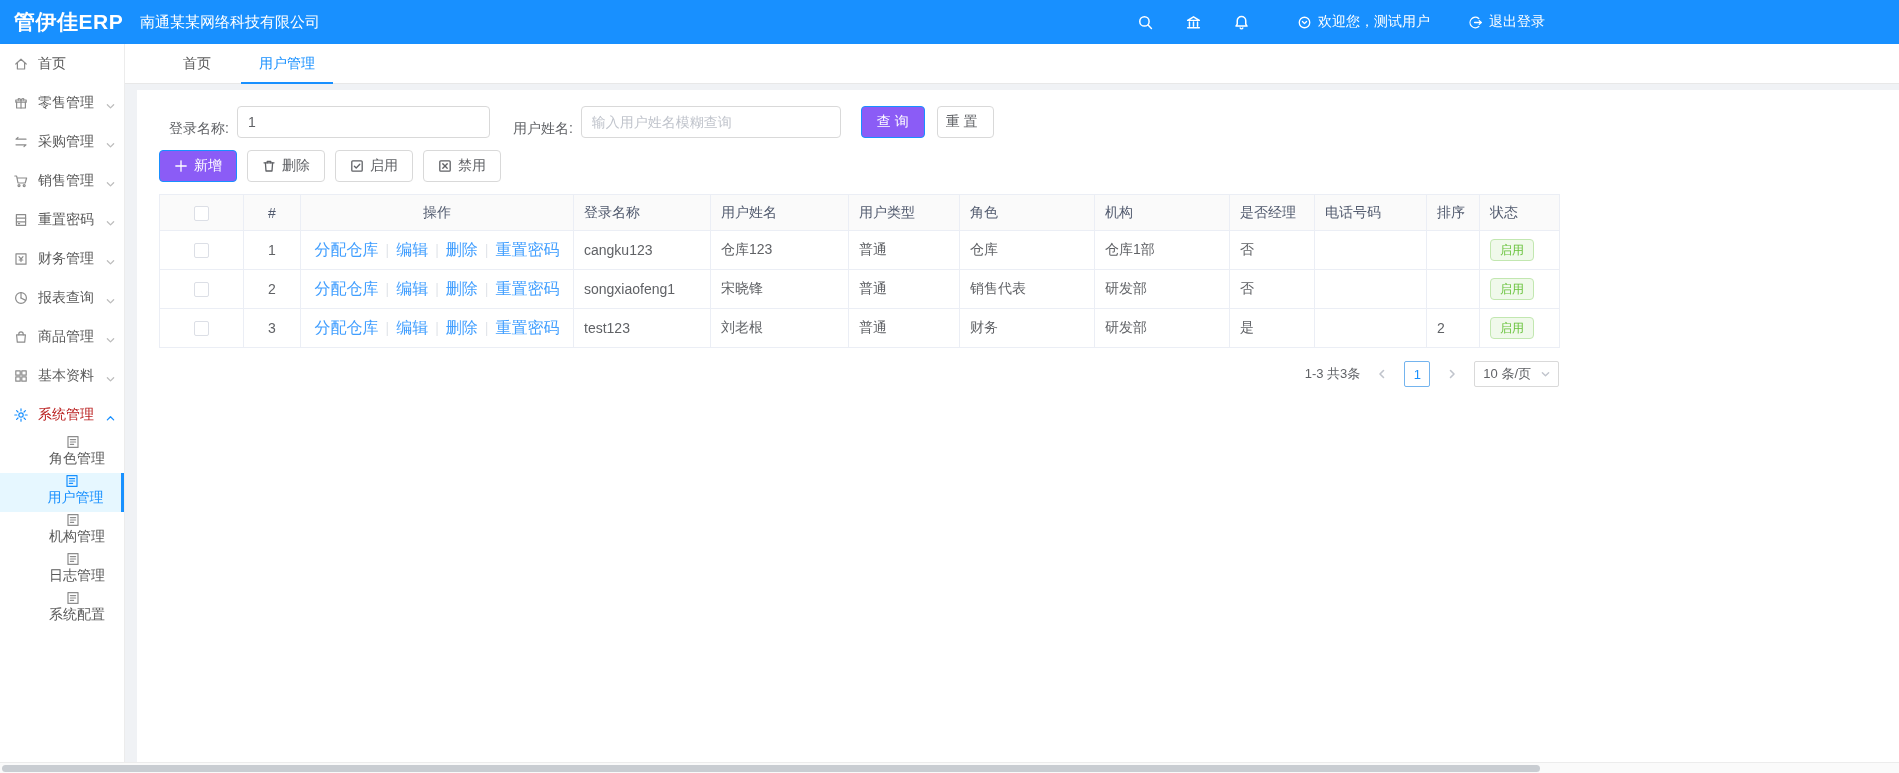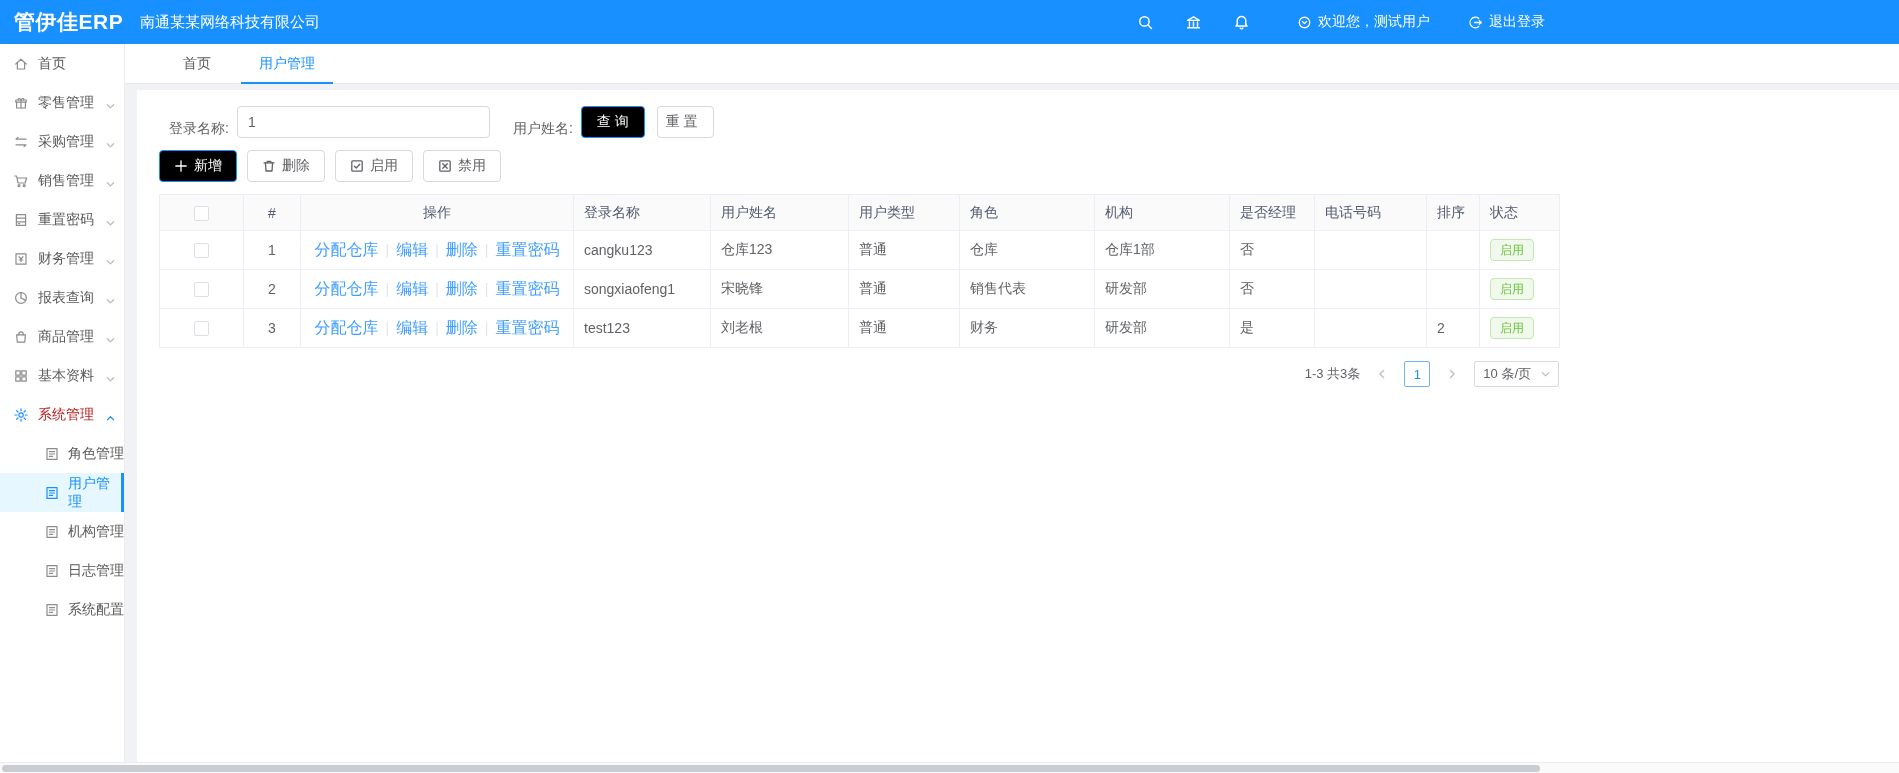--- a/index.html
+++ b/index.html
@@ -23,21 +23,21 @@
   
   .sidebar { width:125px; background:#fff; border-right:1px solid #ececec; box-shadow:1px 0 3px rgba(0,0,0,.04); flex-shrink:0; overflow:hidden; }
   .s-item { height:39px; display:flex; align-items:center; padding-left:13px; position:relative; cursor:pointer; color:#595959; font-size:14px; }
   .s-item .mi { display:inline-flex; width:16px; height:16px; margin-right:9px; color:#8c8c8c; flex-shrink:0; }
   .s-item .mi svg { width:16px; height:16px; stroke:currentColor; fill:none; stroke-width:1.2; stroke-linecap:round; stroke-linejoin:round; }
   .s-item .chev { position:absolute; right:9px; width:9px; height:9px; }
   .s-item .chev svg { width:9px; height:9px; stroke:#bdbdbd; fill:none; stroke-width:1.4; stroke-linecap:round; stroke-linejoin:round; }
   .s-item.parent-active { color:#b91c1c; }
   .s-item.parent-active .mi { color:#1890ff; }
   .s-item.parent-active .chev svg { stroke:#1890ff; }
-  .s-sub { padding-left:44px; }
+  .s-sub { padding-left:30px;flex-direction:column; }
   .s-sub .mi { margin-right:8px; }
   .s-sub.active { background:#e6f7ff; color:#1890ff; border-right:3px solid #1890ff; }
   .s-sub.active .mi { color:#1890ff; }
 
   
   .main { flex:1; display:flex; flex-direction:column; min-width:0; }
   .tabbar { height:40px; background:#fff; border-bottom:1px solid #e8e8e8; display:flex; align-items:stretch; padding-left:40px; flex-shrink:0; }
   .tab { display:flex; align-items:center; padding:0 18px; font-size:14px; color:#5a5a5a; cursor:pointer; position:relative; margin-right:12px; }
   .tab.active { color:#1890ff; }
   .tab.active::after { content:""; position:absolute; left:0; right:0; bottom:-1px; height:2px; background:#1890ff; }
@@ -47,21 +47,21 @@
 
   
   .search-row { display:flex; align-items:flex-end; margin-left:20px; margin-top:8px; }
   .f-label { font-size:14px; color:#606266; margin-right:8px; white-space:nowrap; }
   .f-input { height:32px; border:1px solid #d9d9d9; border-radius:4px; padding:0 10px; font-size:14px; color:#606266; outline:none; font-family:inherit; }
   .f-input::placeholder { color:#c0c4cc; }
   .in-login { width:253px; }
   .in-name { width:260px; margin-right:20px; }
   .gap-lg { margin-left:23px; }
   .btn { height:32px; border-radius:4px; font-size:14px; cursor:pointer; display:inline-flex; align-items:center; justify-content:center; padding:0 15px; border:1px solid #d9d9d9; background:#fff; color:#606266; font-family:inherit; white-space:nowrap; }
-  .btn-primary { background:#000000; border-color:#1890ff; color:#fff; }
+  .btn-primary { background:#8b5cf6; border-color:#1890ff; color:#fff; }
   .btn + .btn { margin-left:12px;padding-left:8px; }
 
   
   .toolbar { display:flex; align-items:center; margin-left:10px; margin-top:12px; }
   .toolbar .btn { padding:0 14px; }
   .toolbar .btn + .btn { margin-left:10px; }
   .bi { display:inline-flex; width:14px; height:14px; margin-right:6px; }
   .bi svg { width:14px; height:14px; stroke:currentColor; fill:none; stroke-width:1.3; stroke-linecap:round; stroke-linejoin:round; }
 
   
@@ -345,20 +345,21 @@
         <div class="tab active">用户管理</div>
       </div>
 
       <div class="main-body">
         <div class="card">
 
           <div class="search-row">
             <span class="f-label">登录名称:</span>
             <input class="f-input in-login" type="text" value="1" style="">
             <span class="f-label gap-lg">用户姓名:</span>
+            <input class="f-input in-name" type="text" placeholder="输入用户姓名模糊查询" style="">
             <button class="btn btn-primary">查 询</button>
             <button class="btn">重 置</button>
           </div>
 
           <div class="toolbar">
             <button class="btn btn-primary">
               <span class="bi">
                   <svg viewBox="0 0 14 14">
                     <line x1="7" y1="1.8" x2="7" y2="12.2"></line>
                     <line x1="1.8" y1="7" x2="12.2" y2="7"></line>

